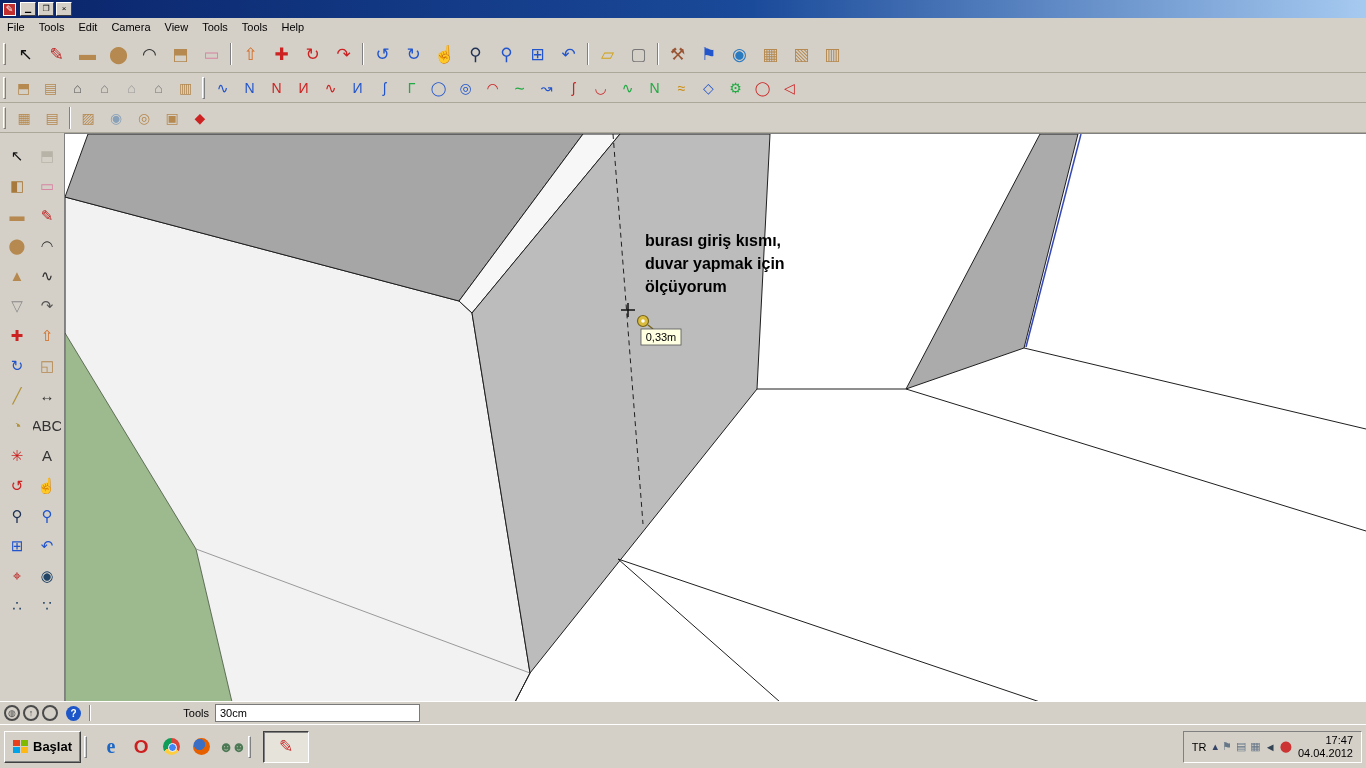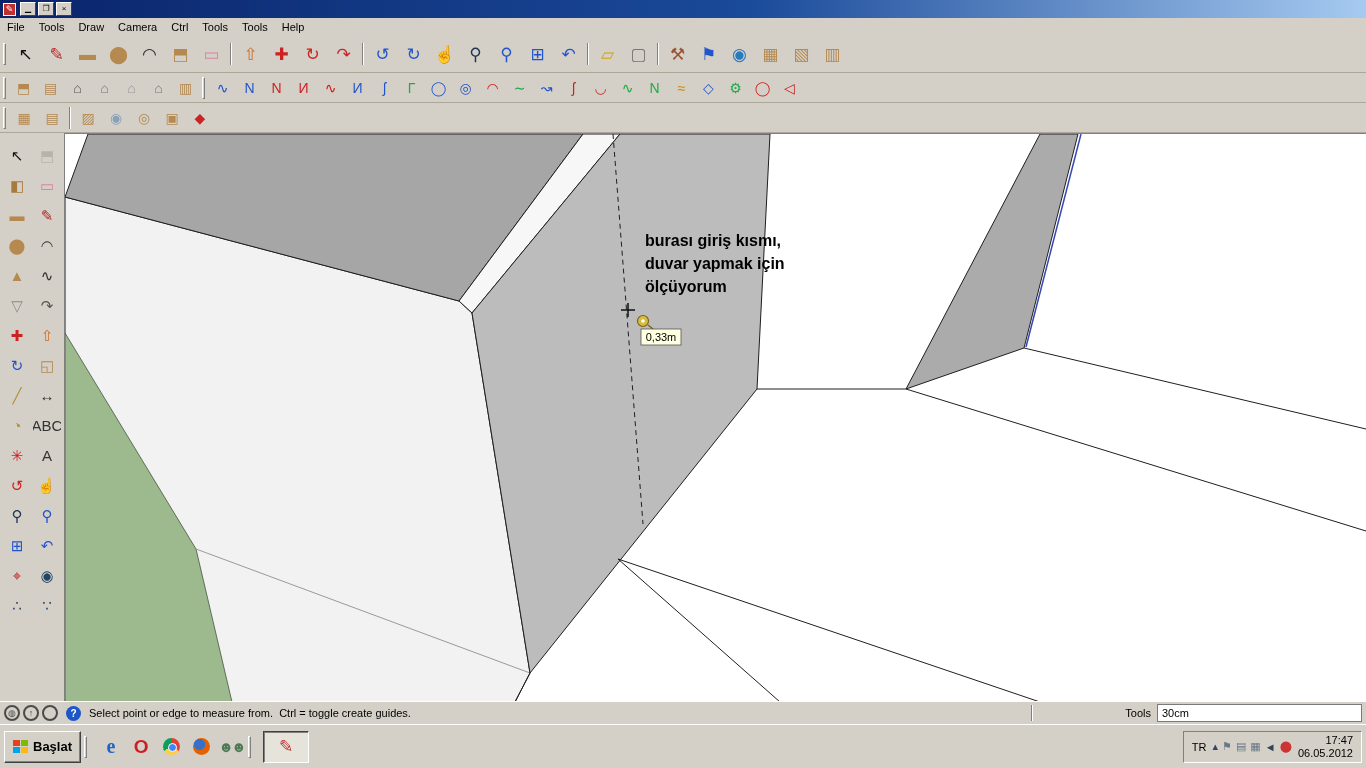--- a/index.html
+++ b/index.html
@@ -110,23 +110,23 @@
       <span class="winbtn">▁</span>
       <span class="winbtn">❐</span>
       <span class="winbtn">×</span>
     </span>
   </div>
 
   <div class="menubar">
 
   <span class="mitem">File</span>
       <span class="mitem">Tools</span>
-      <span class="mitem">Draw</span>
+      <span class="mitem">Edit</span>
       <span class="mitem">Camera</span>
-      <span class="mitem">Ctrl</span>
+      <span class="mitem">View</span>
       <span class="mitem">Tools</span>
       <span class="mitem">Tools</span>
       <span class="mitem">Help</span>
     </div>
 
   <div class="tbrow tb1">
     <div class="grip"></div>
 
       <button class="tbtn">
         <span class="glyph" style="color: rgb(17, 17, 17);">↖</span>
@@ -571,21 +571,20 @@
   </div>
 
   <div class="statusbar">
     <span class="sicons">
 
     <span class="circle-btn">◍</span>
         <span class="circle-btn">↑</span>
         <span class="circle-btn"></span>
       </span>
     <span class="helpbtn">?</span>
-    <span class="hint">Select point or edge to measure from.  Ctrl = toggle create guides.</span>
     <span class="status-right">
       <span class="vdiv"></span>
       <span class="lenlabel">Tools</span>
       <span class="lenfield">
         <span>30cm</span>
       </span>
     </span>
   </div>
 
   <div class="taskbar">
@@ -626,18 +625,18 @@
 
       <span class="tico" style="color: rgb(51, 68, 102);">▴</span>
           <span class="tico" style="color: rgb(102, 119, 136);">⚑</span>
           <span class="tico" style="color: rgb(102, 119, 136);">▤</span>
           <span class="tico" style="color: rgb(102, 119, 136);">▦</span>
           <span class="tico" style="color: rgb(51, 68, 85);">◄</span>
           <span class="tico" style="color: rgb(204, 51, 51);">⬤</span>
         </span>
       <span class="clock">
         <span>17:47</span><br>
-        <span>06.05.2012</span>
+        <span>04.04.2012</span>
       </span>
     </div>
   </div>
 
 </div>
 
 </body></html>

